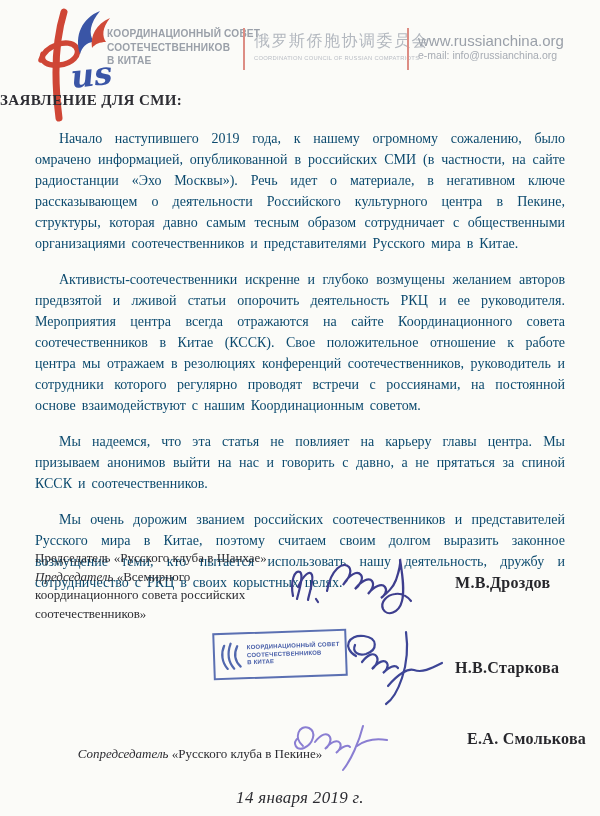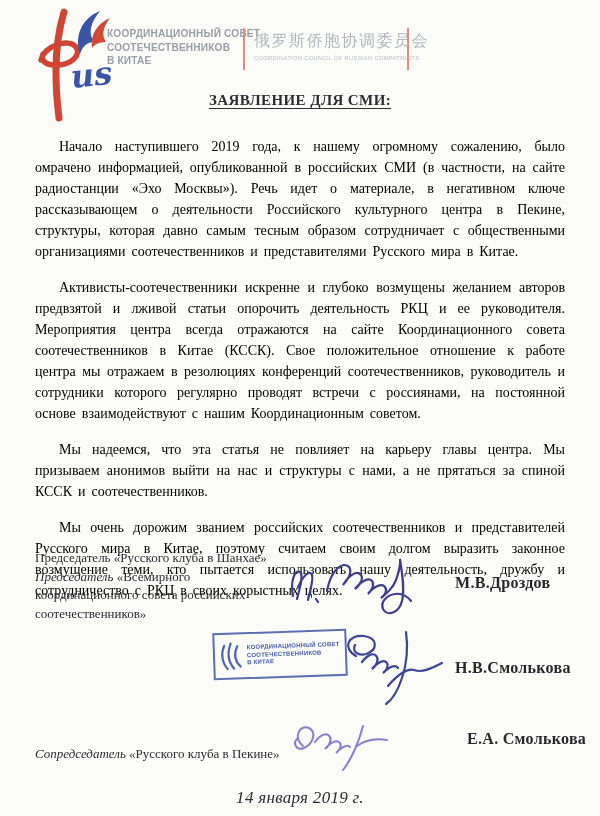--- a/index.html
+++ b/index.html
@@ -27,35 +27,35 @@
   .cn-main{font-size:16px;letter-spacing:1.5px;white-space:nowrap;}
   .cn-sub{font-size:5.8px;letter-spacing:.3px;color:#b9bdc4;margin-top:3px;white-space:nowrap;}
   .web{
     position:absolute;left:418px;top:33px;
     font-family:"Liberation Sans", sans-serif;color:#9aa0a9;
   }
   .web-url{font-size:15px;line-height:16px;white-space:nowrap;}
   .web-mail{font-size:10.5px;color:#a6abb3;white-space:nowrap;}
   
   .doc-title{
-    position:absolute;left:0;top:92px;width:600px;text-align:center;
+    position:absolute;left:0;top:92px;width:600px;
     font-weight:bold;font-size:15px;letter-spacing:.4px;
-    text-decoration:underline;text-underline-offset:3px;color:#2d2d33;
+    text-underline-offset:3px;color:#2d2d33;
   }
   .body-text{position:absolute;left:35px;top:128px;width:530px;}
   .body-text p{
-    margin:8px 0 15px 0;font-size:14px;line-height:21px;
-    text-align:justify;text-indent:24px;word-spacing:2.5px;color:#000000;
+    margin:0 0 15px 0;font-size:14px;line-height:21px;
+    text-align:justify;text-indent:24px;word-spacing:2.5px;color:#0c4a6e;
   }
   
   .sig-label{position:absolute;font-size:13px;line-height:18.5px;color:#2c2c31;}
   .sig-label .it{font-style:italic;}
   .lbl1{left:35px;top:549px;width:255px;}
   .lbl2{left:35px;top:645px;width:248px;}
-  .lbl3{left:35px;top:745px;width:330px;}
+  .lbl3{left:35px;top:745px;width:330px;text-align:center;}
   .sig-name{
     position:absolute;font-weight:bold;font-size:16px;
     letter-spacing:.3px;color:#27272c;white-space:nowrap;
   }
   .nm1{left:455px;top:574px;}
   .nm2{left:455px;top:659px;}
   .nm3{left:455px;top:730px;margin-left:12px;}
   .sig-svg{position:absolute;}
   .sg1{left:283px;top:541px;width:152px;height:86px;}
   .sg2{left:328px;top:626px;width:118px;height:82px;}
@@ -98,27 +98,31 @@
 
   <div class="divider div1"></div>
 
   <div class="org-cn">
     <div class="cn-main">俄罗斯侨胞协调委员会</div>
     <div class="cn-sub">COORDINATION COUNCIL OF RUSSIAN COMPATRIOTS</div>
   </div>
 
   <div class="divider div2"></div>
 
+  <div class="web">
+    <div class="web-url">www.russianchina.org</div>
+    <div class="web-mail">e-mail: info@russianchina.org</div>
+  </div>
 
   <div class="doc-title">ЗАЯВЛЕНИЕ ДЛЯ СМИ:</div>
 
   <div class="body-text">
     <p>Начало наступившего 2019 года, к нашему огромному сожалению, было омрачено информацией, опубликованной в российских СМИ (в частности, на сайте радиостанции «Эхо Москвы»). Речь идет о материале, в негативном ключе рассказывающем о деятельности Российского культурного центра в Пекине, структуры, которая давно самым тесным образом сотрудничает с общественными организациями соотечественников и представителями Русского мира в Китае.</p>
     <p>Активисты-соотечественники искренне и глубоко возмущены желанием авторов предвзятой и лживой статьи опорочить деятельность РКЦ и ее руководителя. Мероприятия центра всегда отражаются на сайте Координационного совета соотечественников в Китае (КССК). Свое положительное отношение к работе центра мы отражаем в резолюциях конференций соотечественников, руководитель и сотрудники которого регулярно проводят встречи с россиянами, на постоянной основе взаимодействуют с нашим Координационным советом.</p>
-    <p>Мы надеемся, что эта статья не повлияет на карьеру главы центра. Мы призываем анонимов выйти на нас и структуры с нами, а не прятаться за спиной КССК и соотечественников.</p>
+    <p>Мы надеемся, что эта статья не повлияет на карьеру главы центра. Мы призываем анонимов выйти на нас и говорить с давно, а не прятаться за спиной КССК и соотечественников.</p>
     <p>Мы очень дорожим званием российских соотечественников и представителей Русского мира в Китае, поэтому считаем своим долгом выразить законное возмущение теми, кто пытается использовать нашу деятельность, дружбу и сотрудничество с РКЦ в своих корыстных целях.</p>
   </div>
 
   <div class="sig-label lbl1">
     <div><span>Председатель</span> <span>«Русского клуба в Шанхае»</span></div>
     <div><span class="it">Председатель</span> <span>«Всемирного координационного совета российских соотечественников»</span></div>
   </div>
   <svg class="sig-svg sg1" viewBox="0 0 152 86" xmlns="http://www.w3.org/2000/svg">
     <g stroke="#3e3e8e" stroke-width="2.2" fill="none" stroke-linecap="round">
       <path d="M10 55 C7 40 12 28 17 31 C21 34 16 50 14 58"></path>
@@ -144,21 +148,21 @@
     </div>
   </div>
   <svg class="sig-svg sg2" viewBox="0 0 118 82" xmlns="http://www.w3.org/2000/svg">
     <g stroke="#3d4596" stroke-width="2.2" fill="none" stroke-linecap="round">
       <path d="M28 30 C14 22 20 8 36 10 C50 12 50 24 38 28 C30 30 24 26 27 19"></path>
       <path d="M34 36 C40 28 46 26 49 31 C51 35 47 41 44 43 C50 36 56 33 59 37 C61 40 58 45 55 47 C61 41 67 38 70 42"></path>
       <path d="M78 6 C80 20 80 34 74 52 C70 64 64 74 58 78"></path>
       <path d="M60 60 C70 48 80 42 86 44 C94 47 102 43 114 37"></path>
     </g>
   </svg>
-  <div class="sig-name nm2">Н.В.Смолькова</div>
+  <div class="sig-name nm2">Н.В.Старкова</div>
 
   <div class="sig-label lbl3">
     <span class="it">Сопредседатель</span> <span>«Русского клуба в Пекине»</span>
   </div>
   <svg class="sig-svg sg3" viewBox="0 0 118 64" xmlns="http://www.w3.org/2000/svg">
     <g stroke="#8a7ed2" stroke-width="2" fill="none" stroke-linecap="round">
       <path d="M20 34 C10 26 16 12 26 16 C34 20 30 32 21 36 C13 39 9 31 15 26"></path>
       <path d="M32 30 C38 22 44 20 47 25 C49 29 45 35 42 37 C48 30 54 27 57 31 C59 34 56 39 53 41 C59 35 64 32 67 35"></path>
       <path d="M74 34 C82 28 92 26 104 28"></path>
       <path d="M80 14 C76 30 68 48 60 58"></path>

